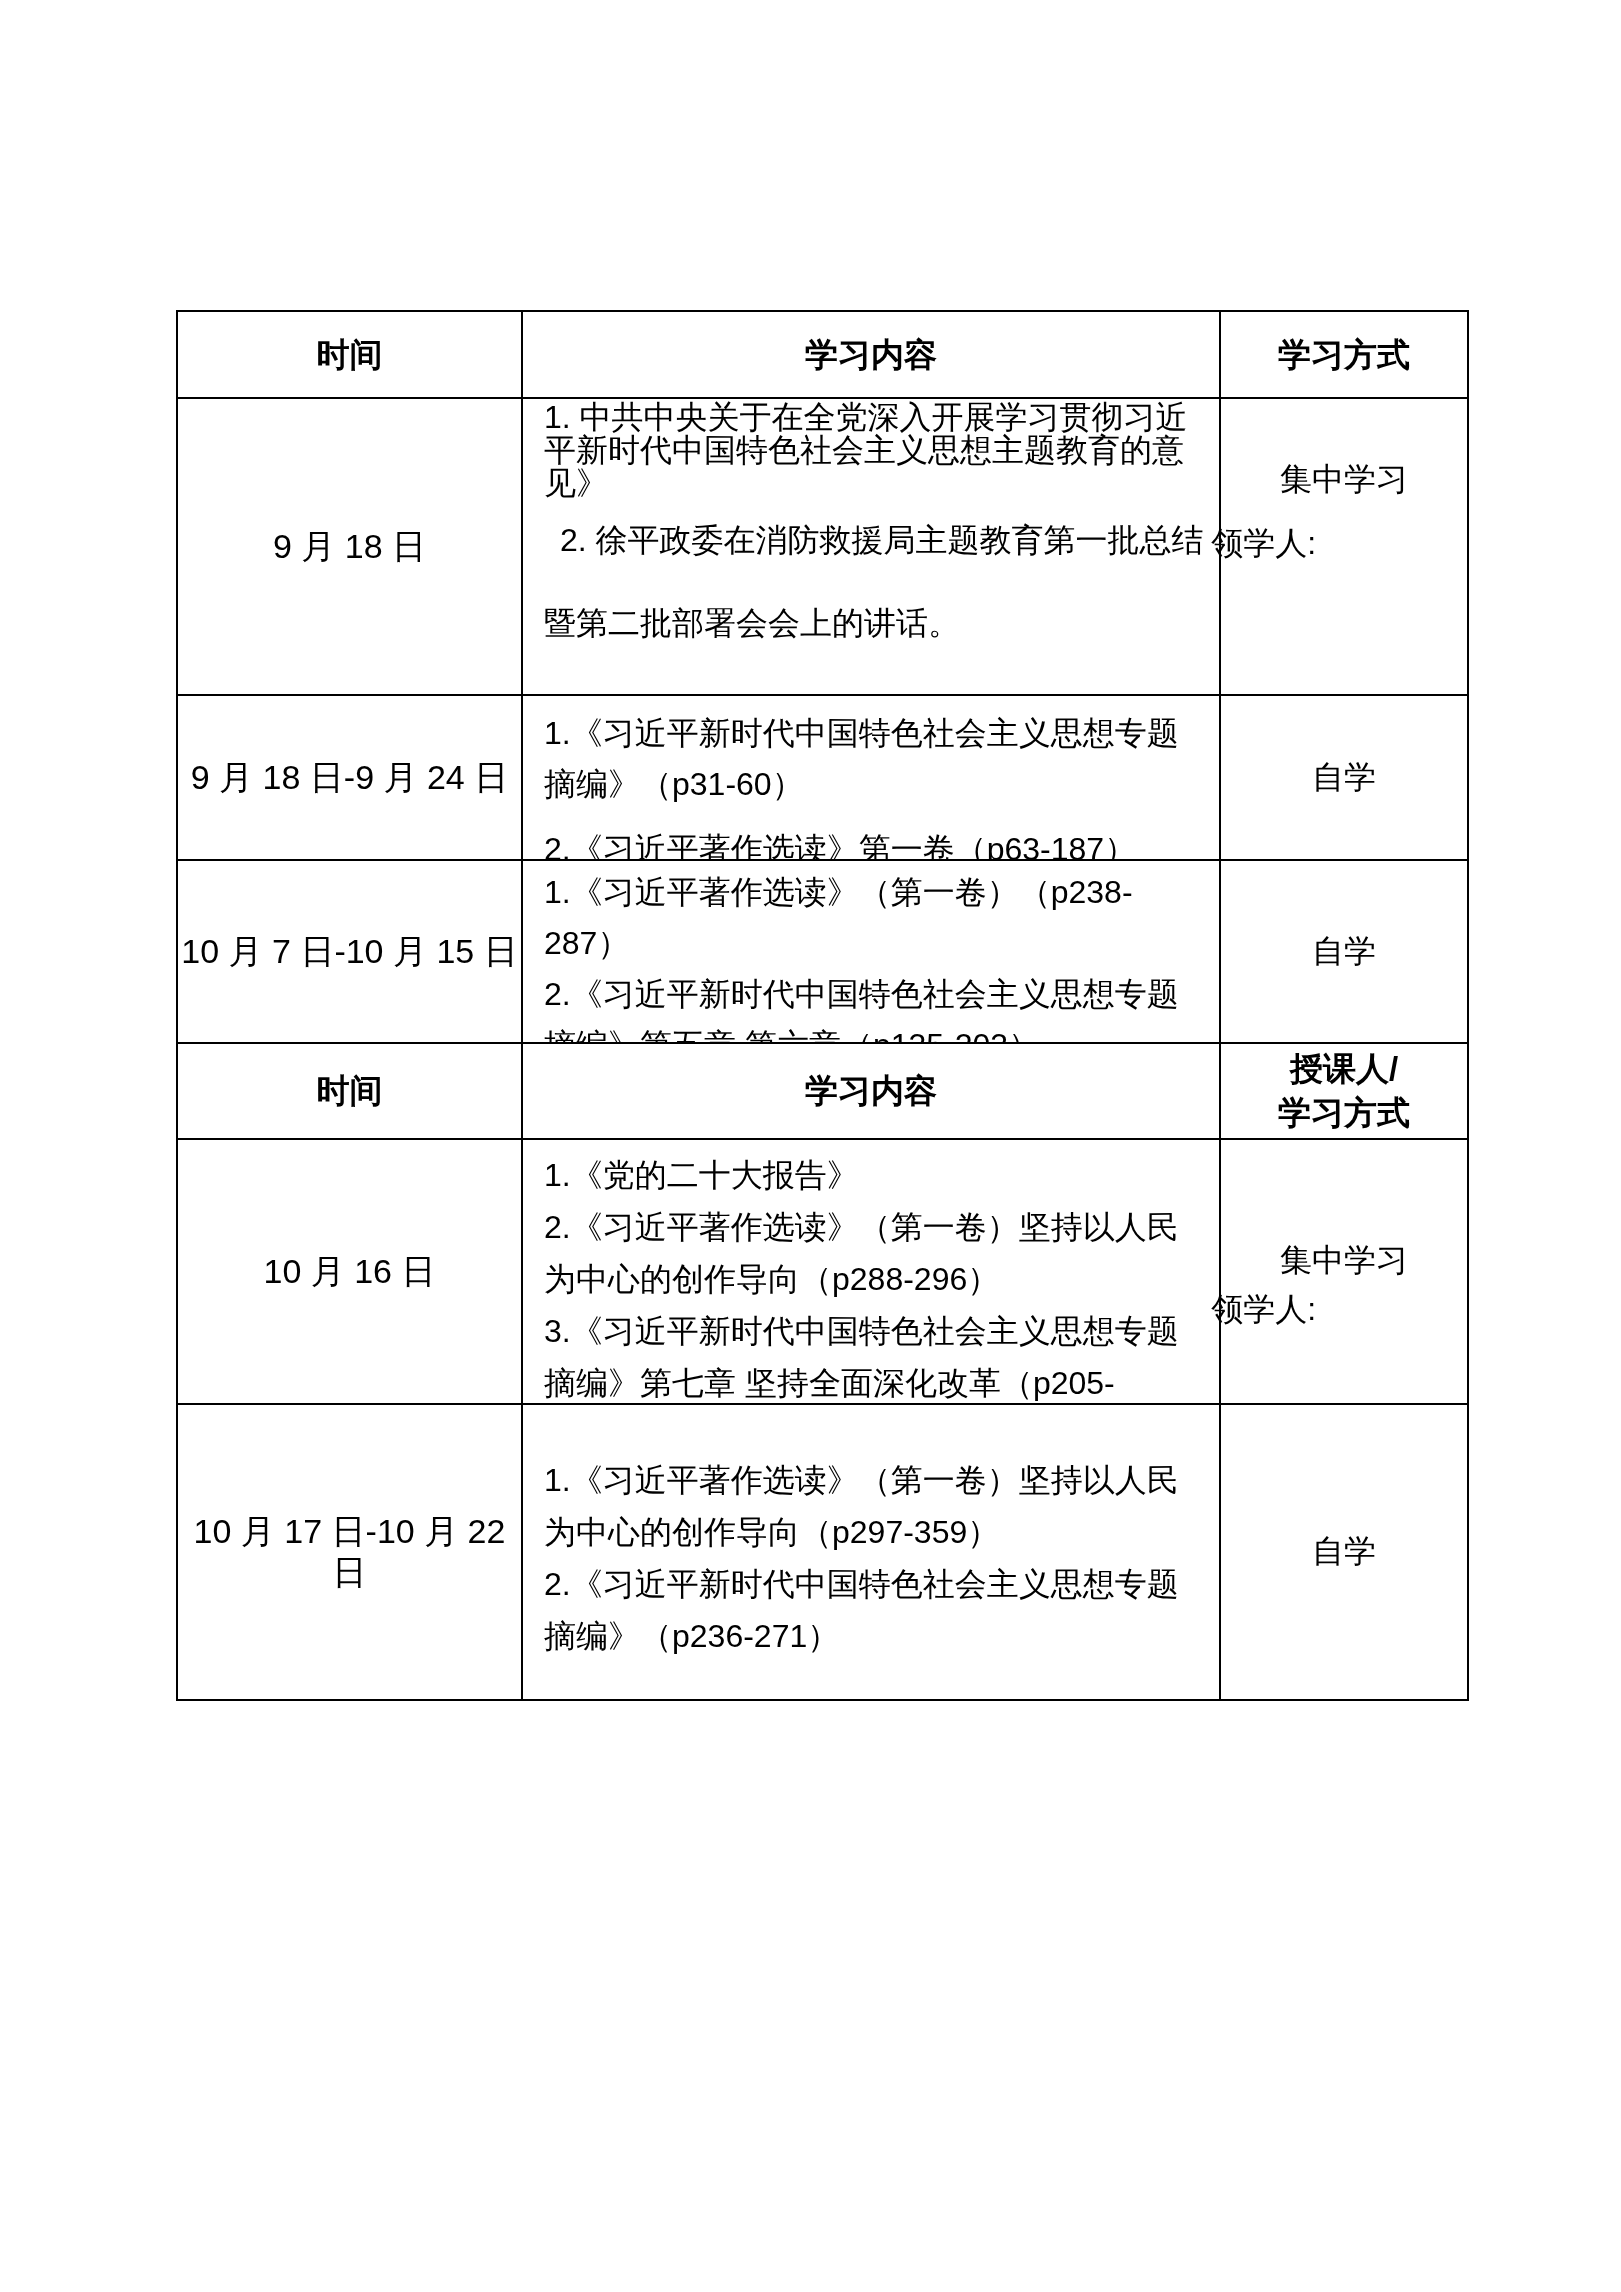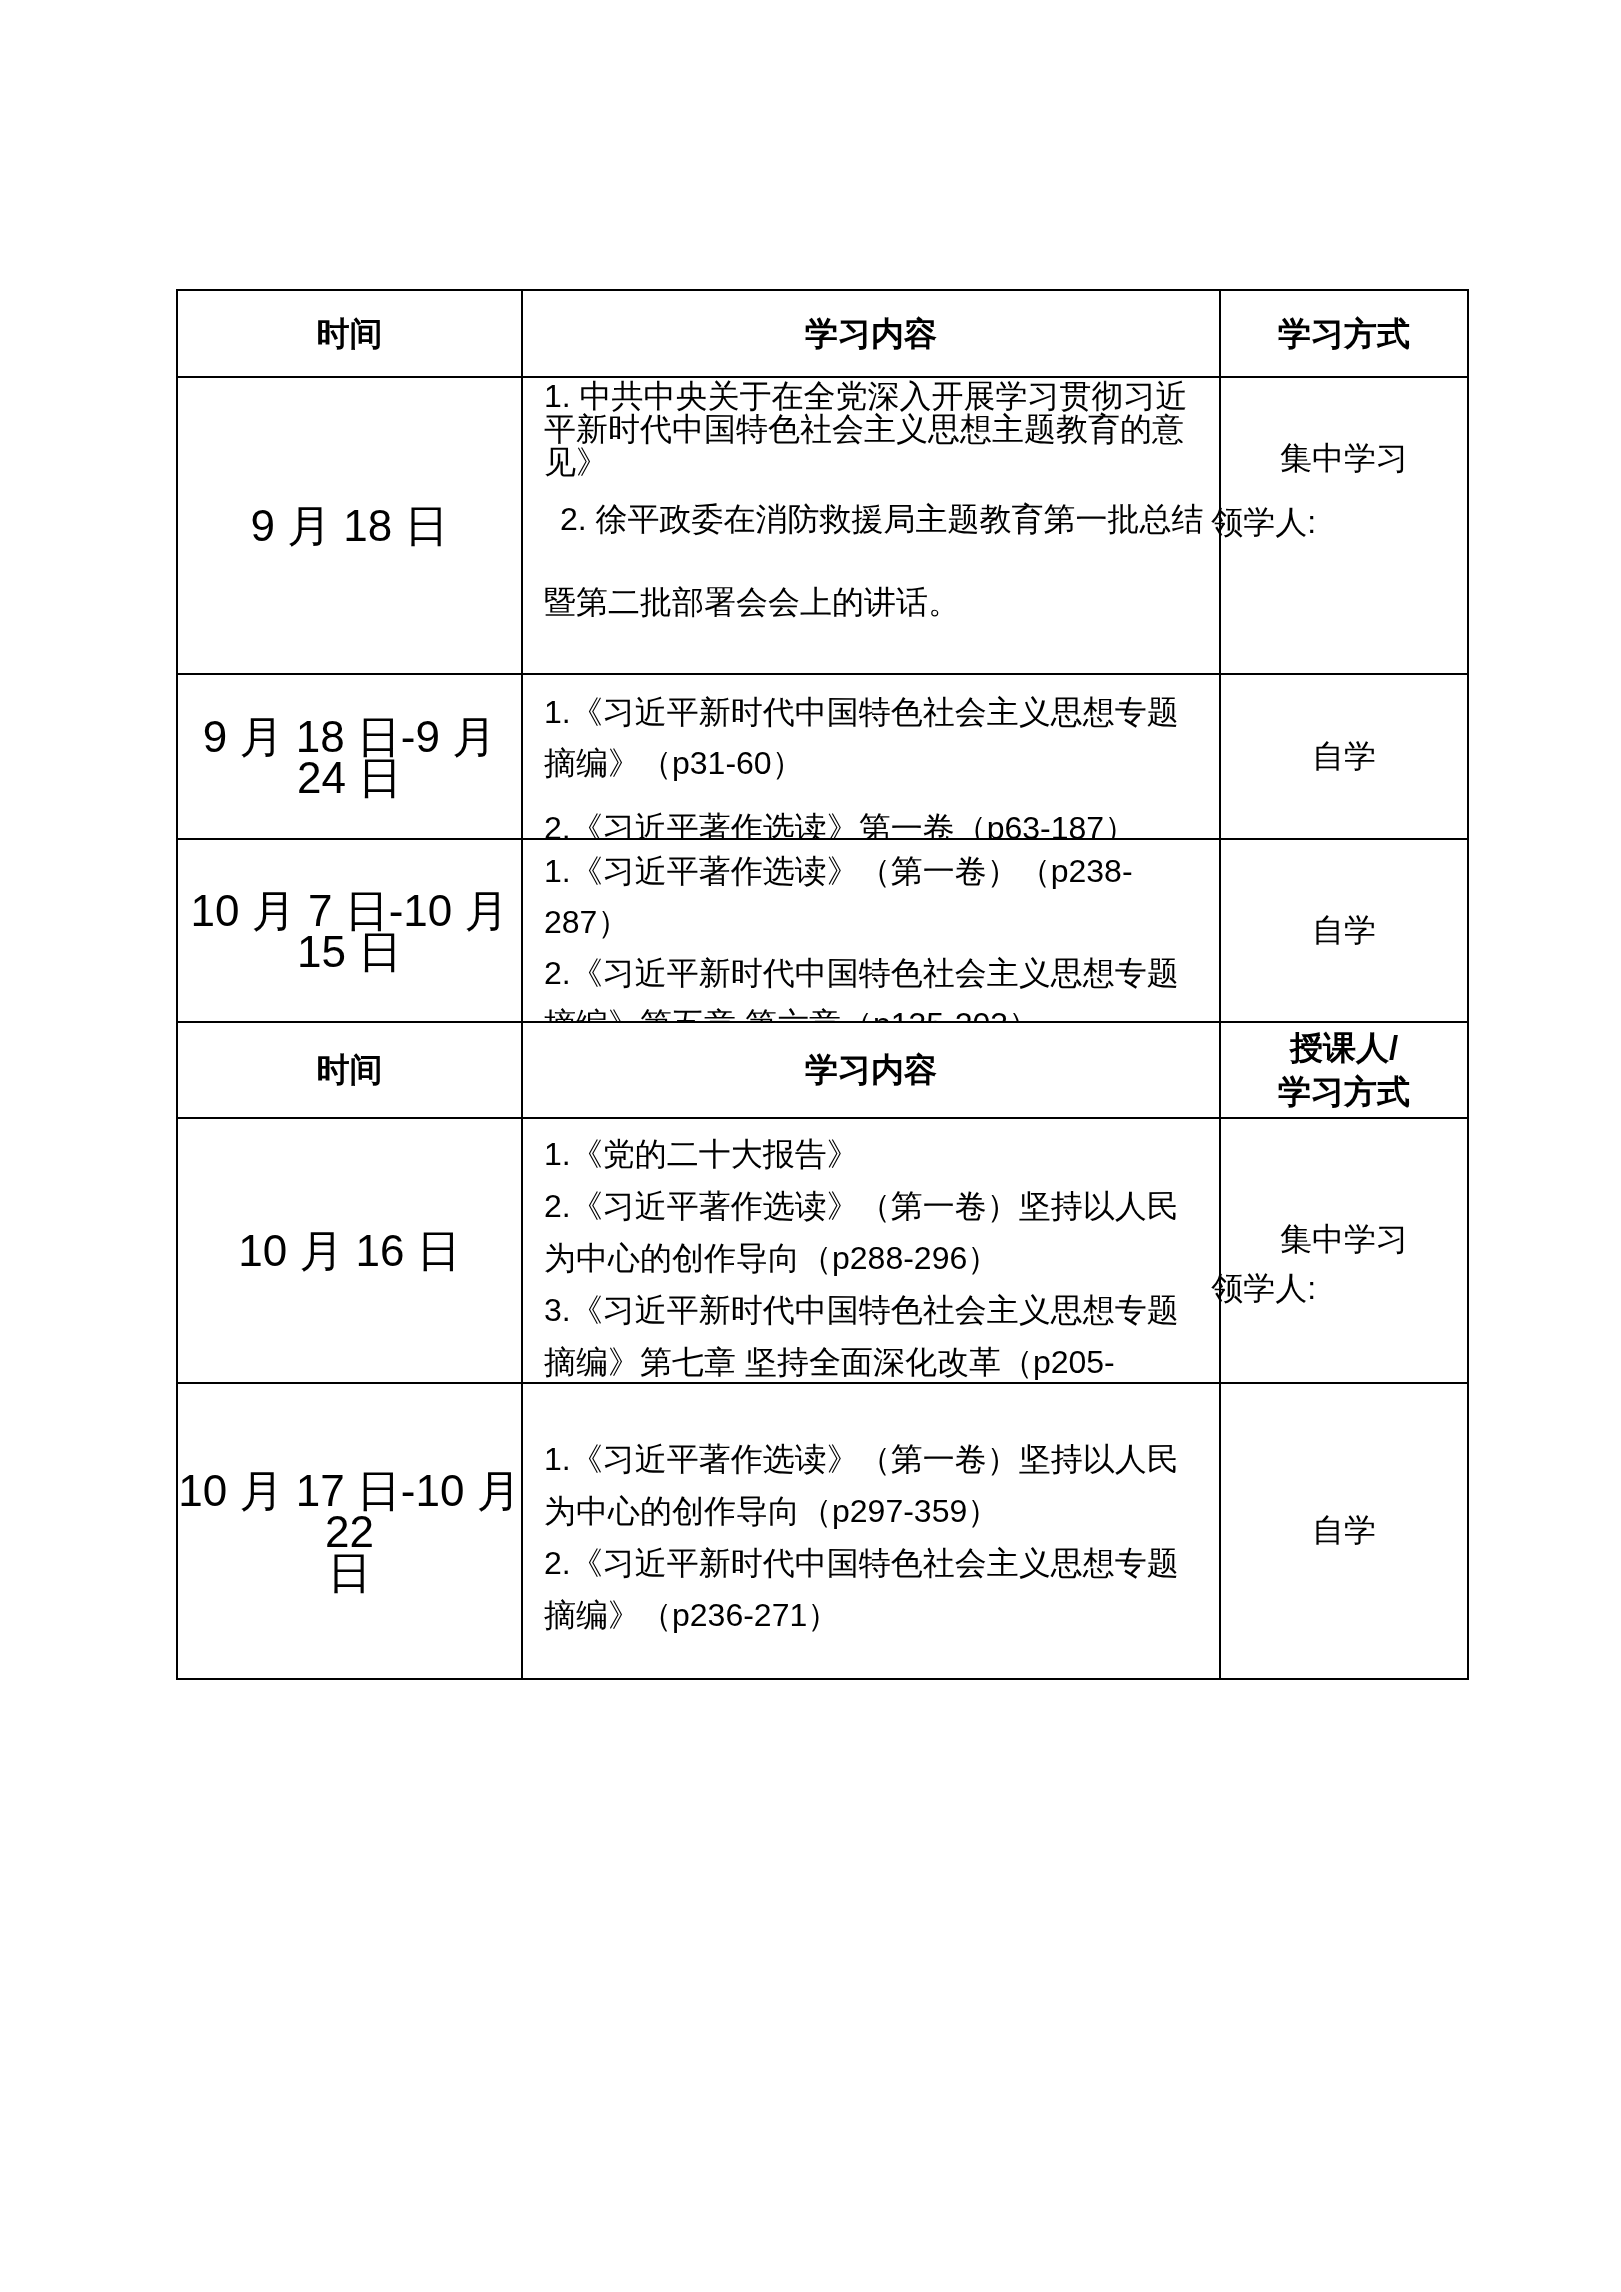--- a/index.html
+++ b/index.html
@@ -12,21 +12,21 @@
     width: 1621px;
     height: 2293px;
     font-family: "Liberation Sans", sans-serif;
     color: #000000;
   }
 
   
   .doc-table {
     position: absolute;
     left: 176px;
-    top: 289px;
+    top: 310px;
     width: 1293px;
     border-top: 2px solid #000;
     border-left: 2px solid #000;
     box-sizing: border-box;
   }
   .trow {
     display: grid;
     grid-template-columns: 345px 698px 248px;
   }
   .cell {
@@ -57,21 +57,21 @@
     line-height: 44px;
     white-space: pre-line;
   }
 
   
   .time {
     display: flex;
     align-items: center;
     justify-content: center;
     text-align: center;
-    font-size: 44px;
+    font-size: 34px;
     line-height: 41px;
     white-space: pre-line;
   }
 
   
   .content {
     padding-left: 21px;
     font-size: 32px;
   }
   .content p {

